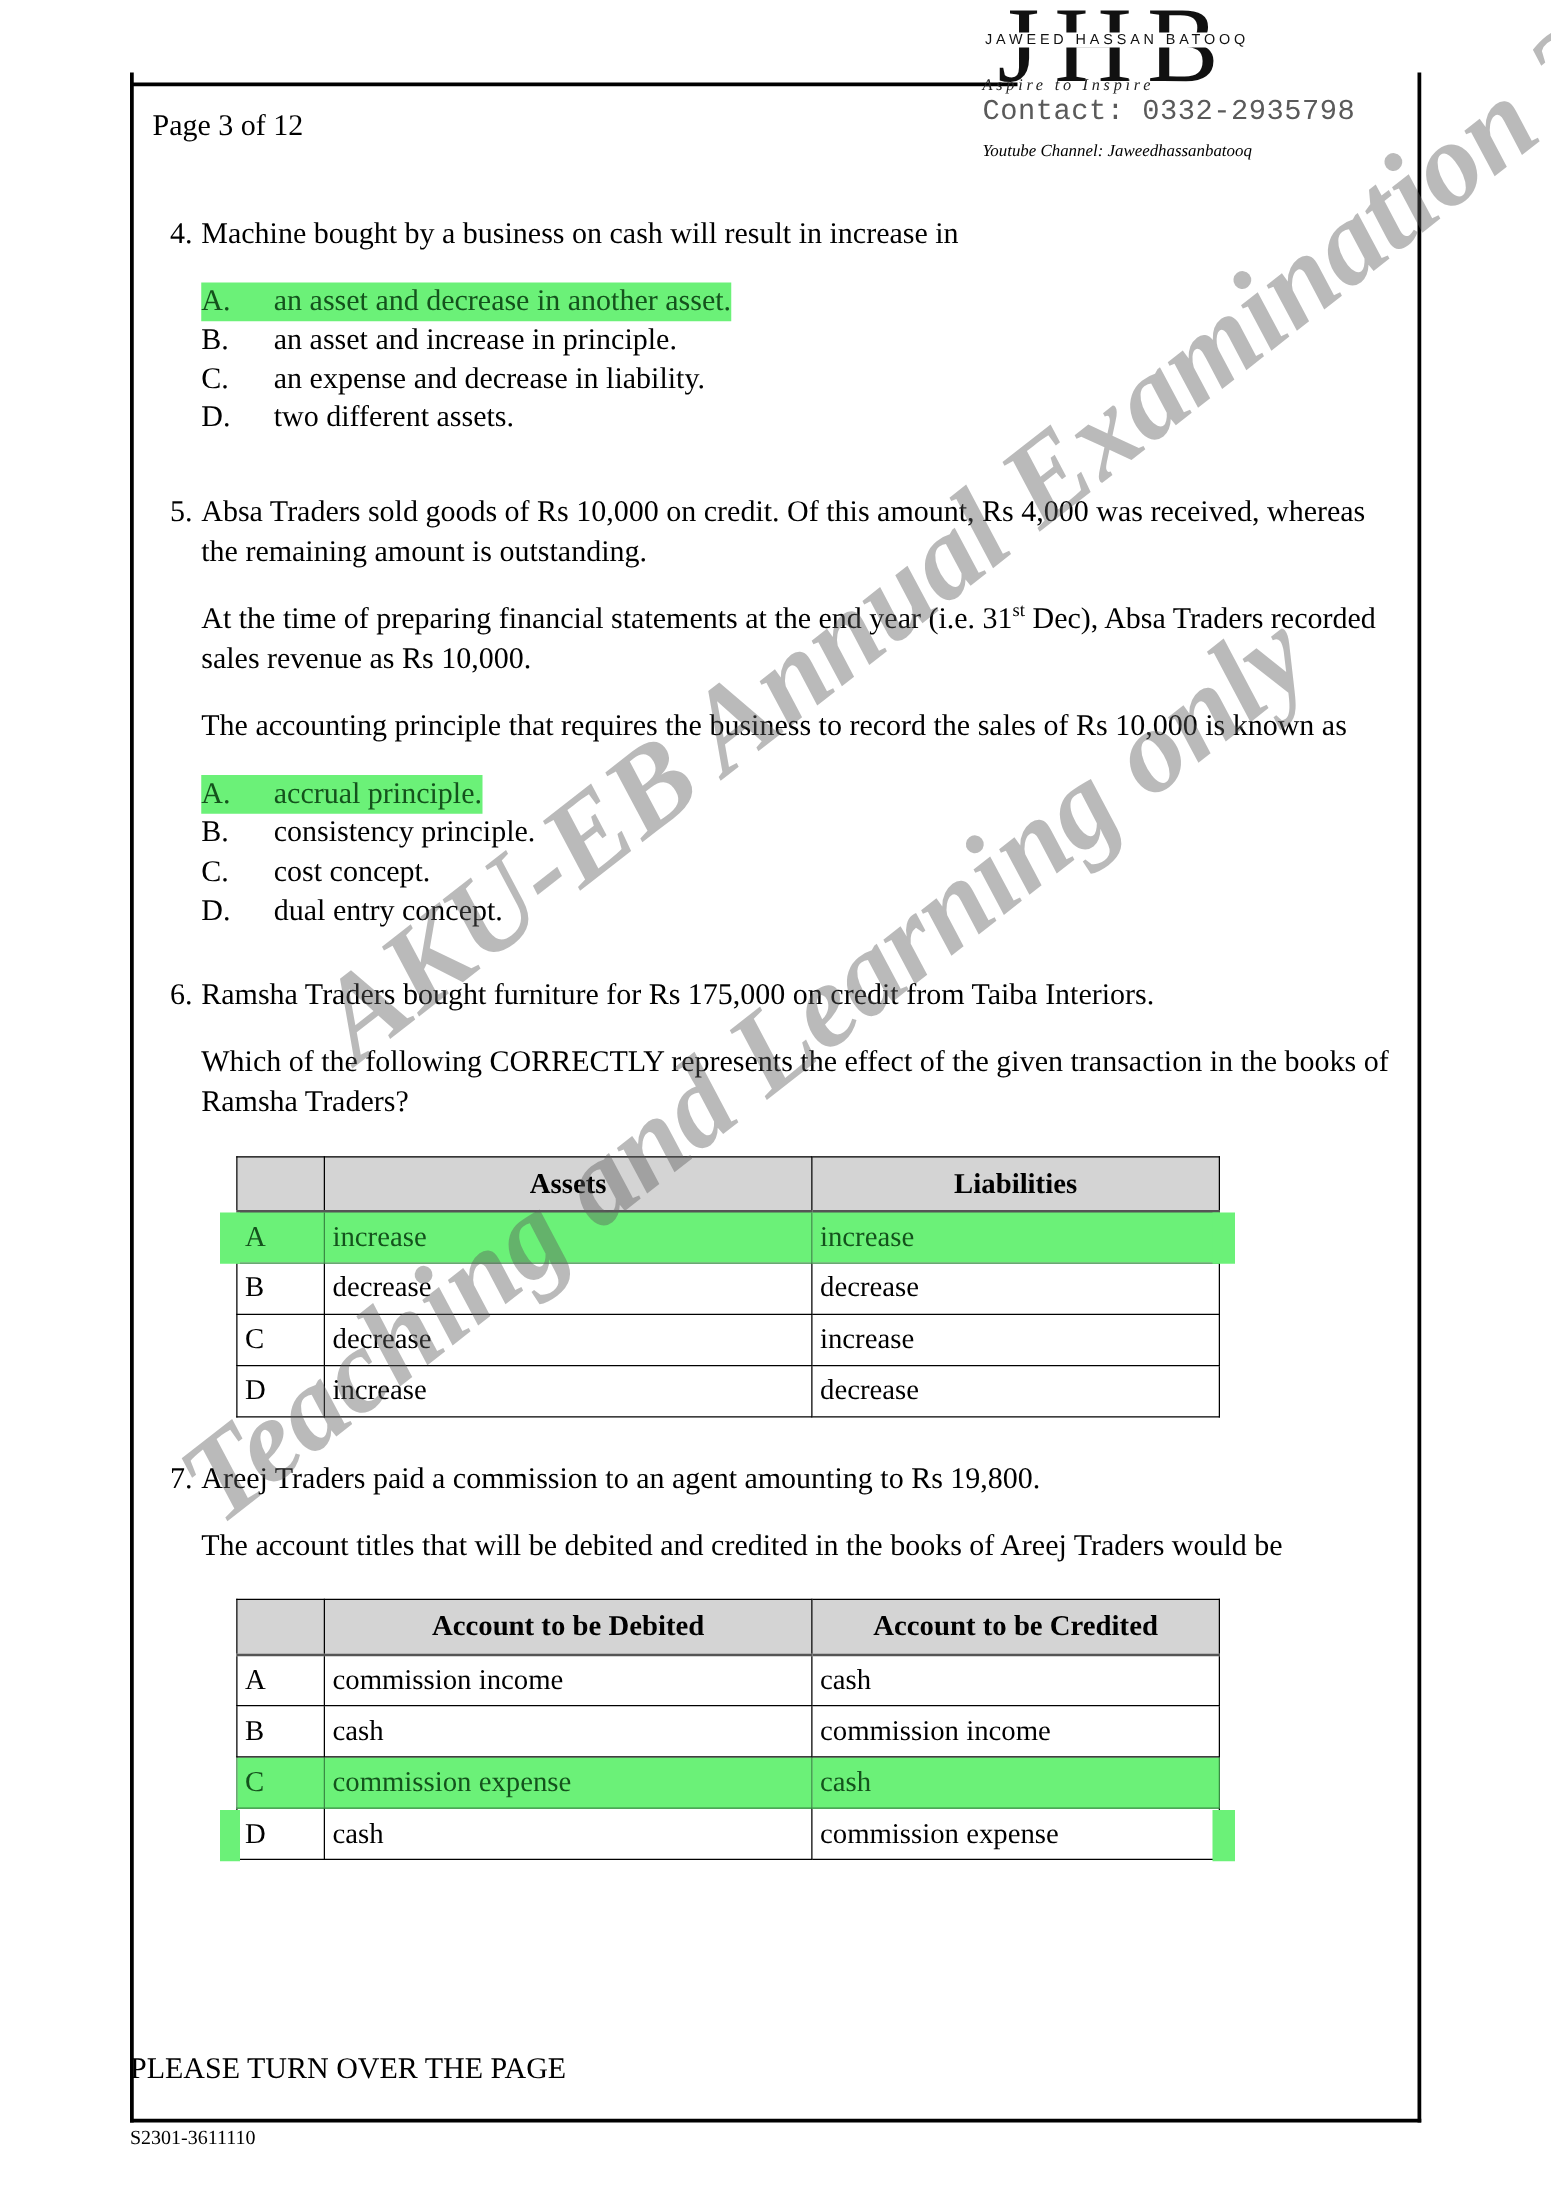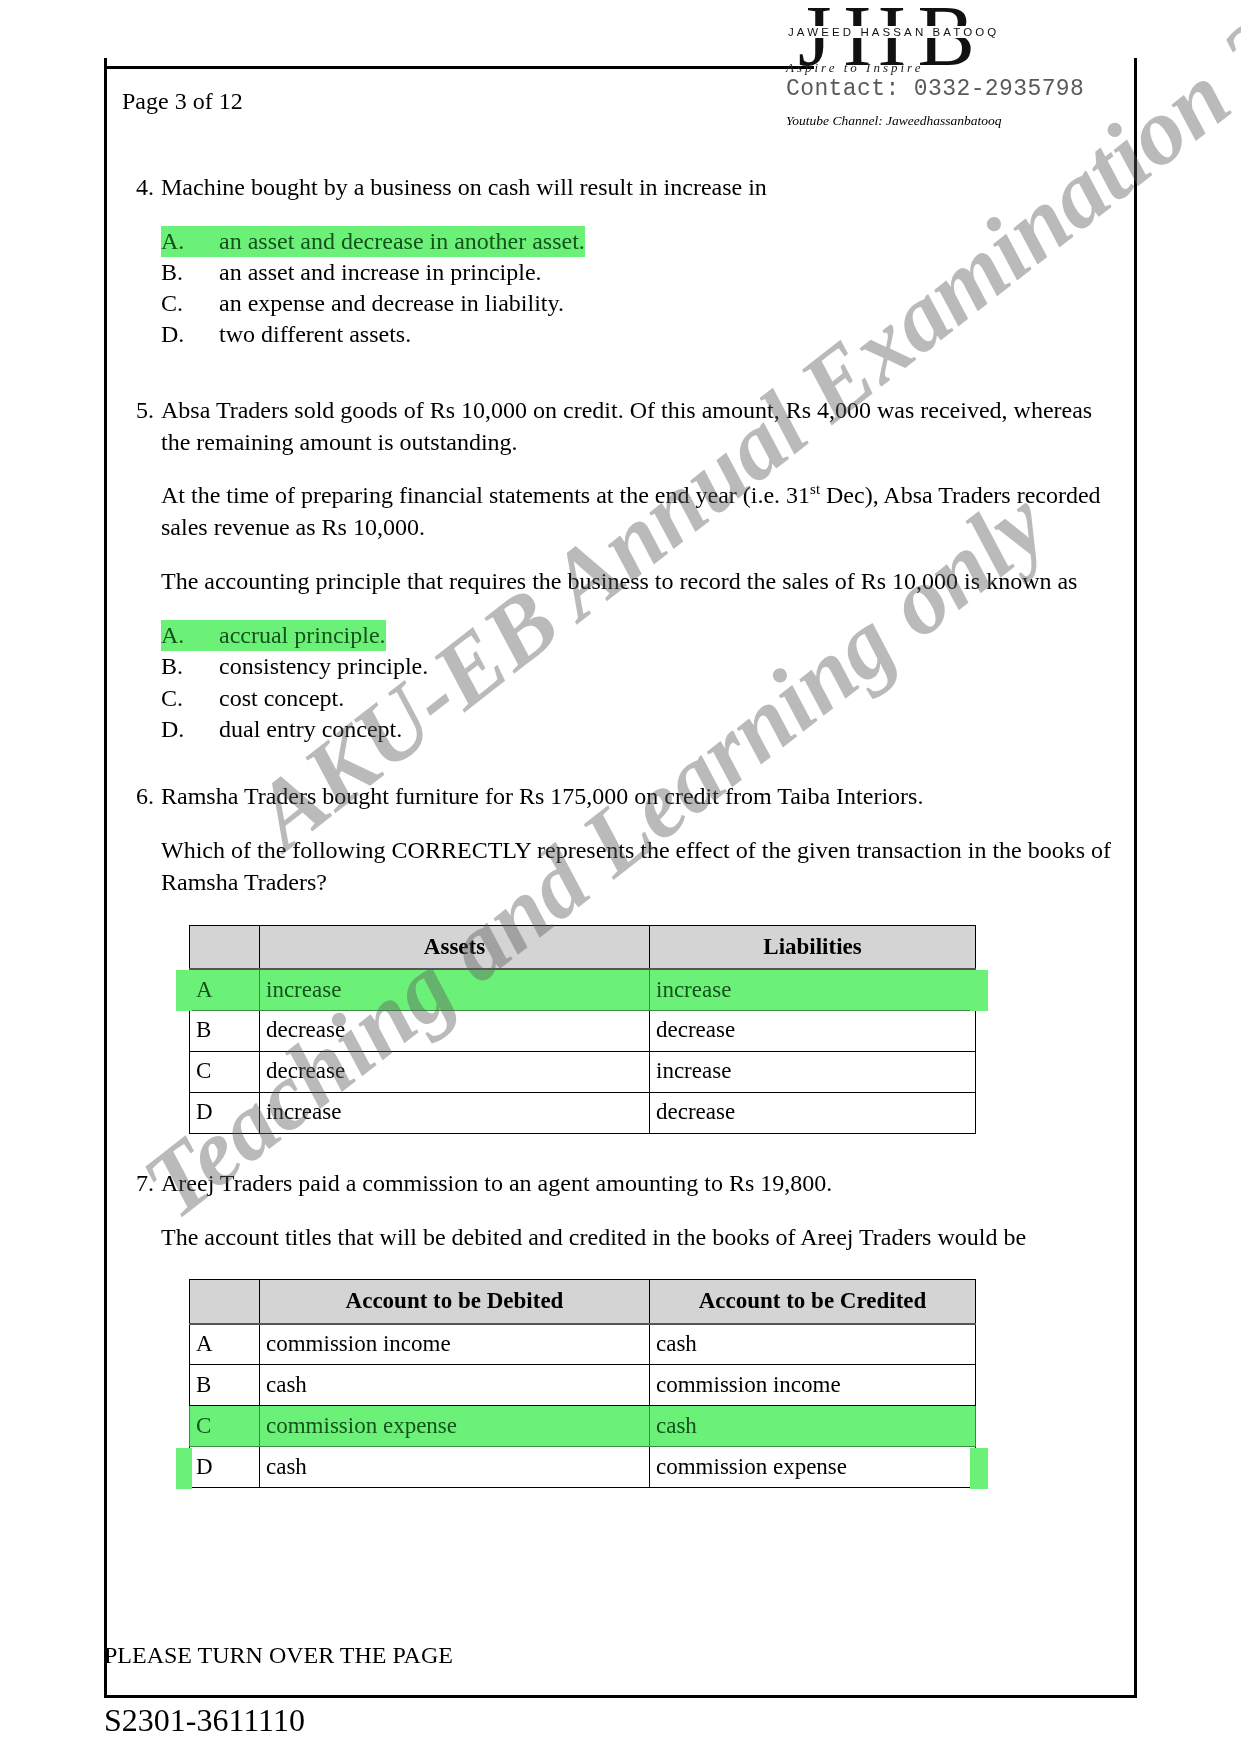--- a/index.html
+++ b/index.html
@@ -176,21 +176,21 @@
     left: 0;
     top: 1490px;
     width: 1033px;
     text-align: left;
     font-size: 24px;
   }
   .footer-code {
     position: absolute;
     left: 104px;
     top: 1702px;
-    font-size: 32px;
+    font-size: 16px;
   }
 
   
   .watermark {
     position: absolute;
     left: 0; top: 0;
     width: 1241px; height: 1756px;
     pointer-events: none;
     overflow: hidden;
     z-index: 5;

